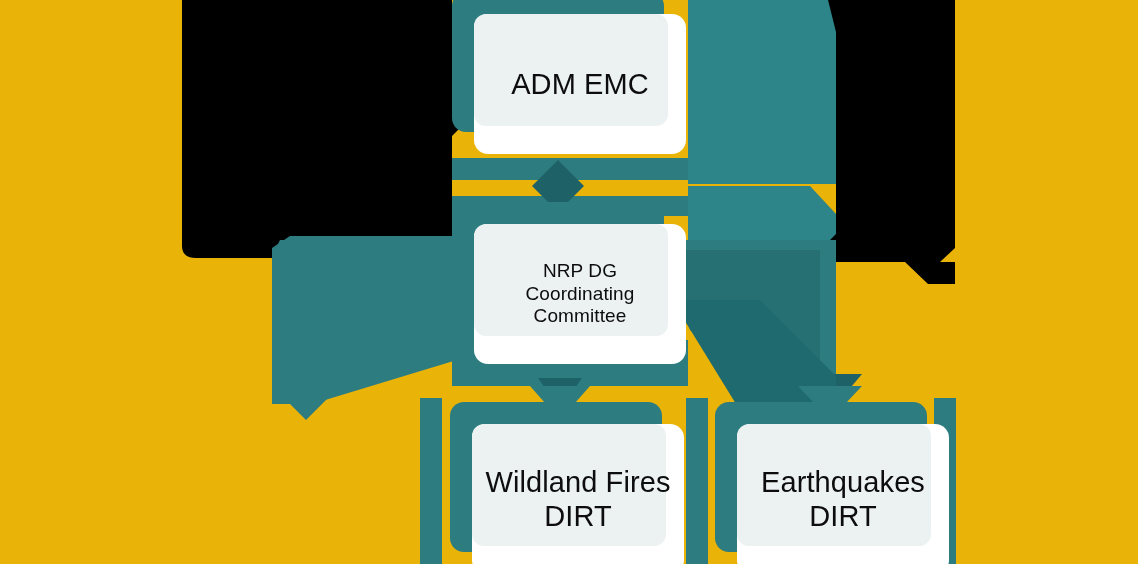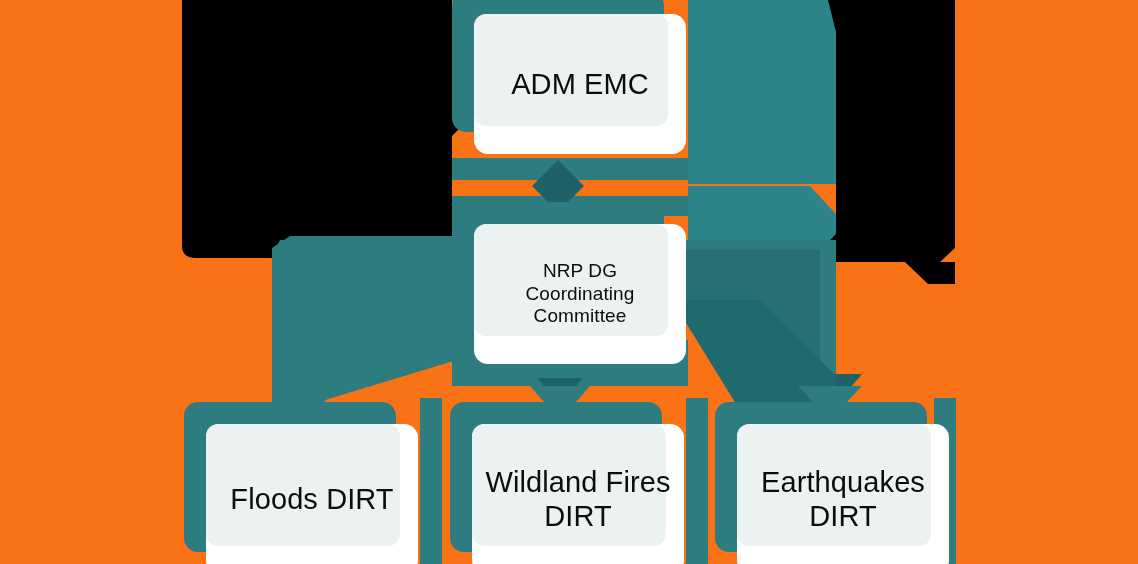--- a/index.html
+++ b/index.html
@@ -4,21 +4,21 @@
 <style>
   html, body {
     margin: 0;
     padding: 0;
     background: #ffffff;
   }
   #canvas {
     position: relative;
     width: 1138px;
     height: 564px;
-    background: #f97316;
+    background: #eab308;
     overflow: hidden;
     font-family: "Liberation Sans", sans-serif;
   }
 
   
   #artwork {
     position: absolute;
     left: 0; top: 0;
     width: 1138px;
     height: 564px;
@@ -158,27 +158,20 @@
   <div class="node" id="node-nrp-dg">
     <div class="plate"></div>
     <div class="card">
       <div class="inner"></div>
       <div class="label">NRP DG
 Coordinating
 Committee</div>
     </div>
   </div>
 
-  <div class="node" id="node-floods">
-    <div class="plate"></div>
-    <div class="card">
-      <div class="inner"></div>
-      <div class="label">Floods DIRT</div>
-    </div>
-  </div>
 
   <div class="node" id="node-wildland">
     <div class="plate"></div>
     <div class="card">
       <div class="inner"></div>
       <div class="label">Wildland Fires
 DIRT</div>
     </div>
   </div>
 

